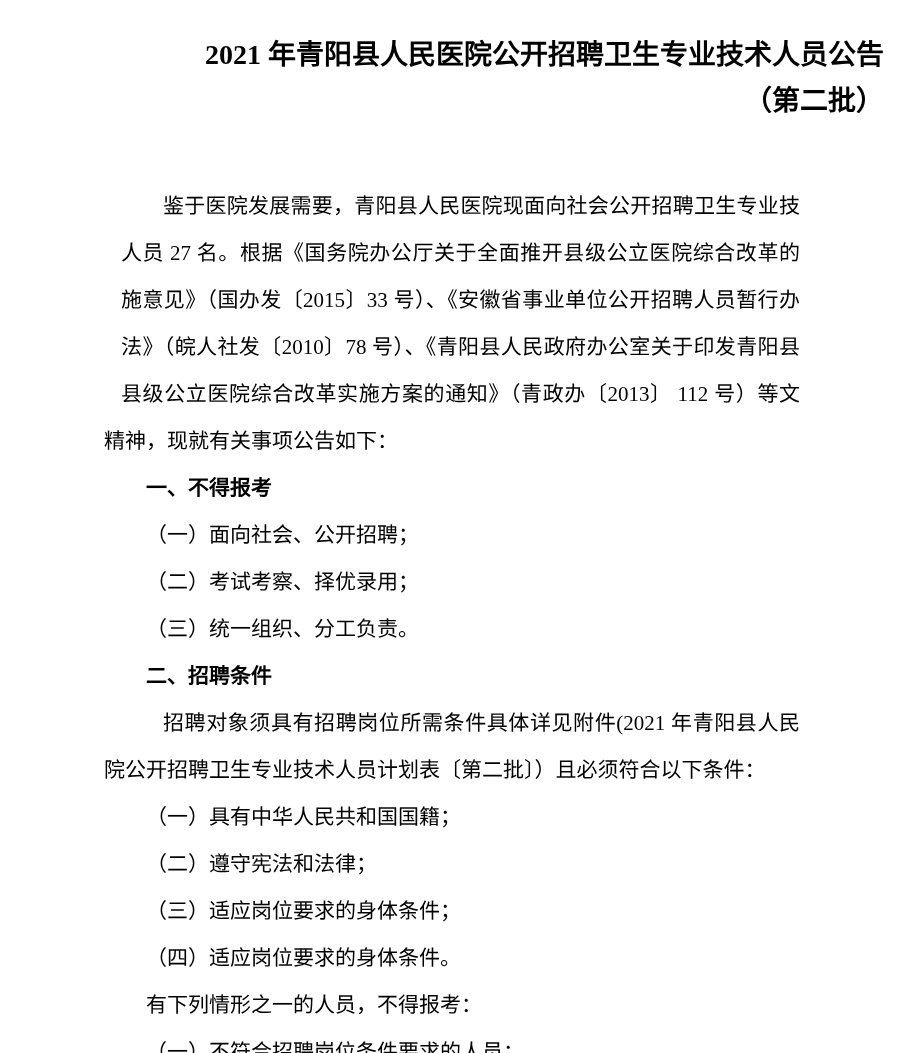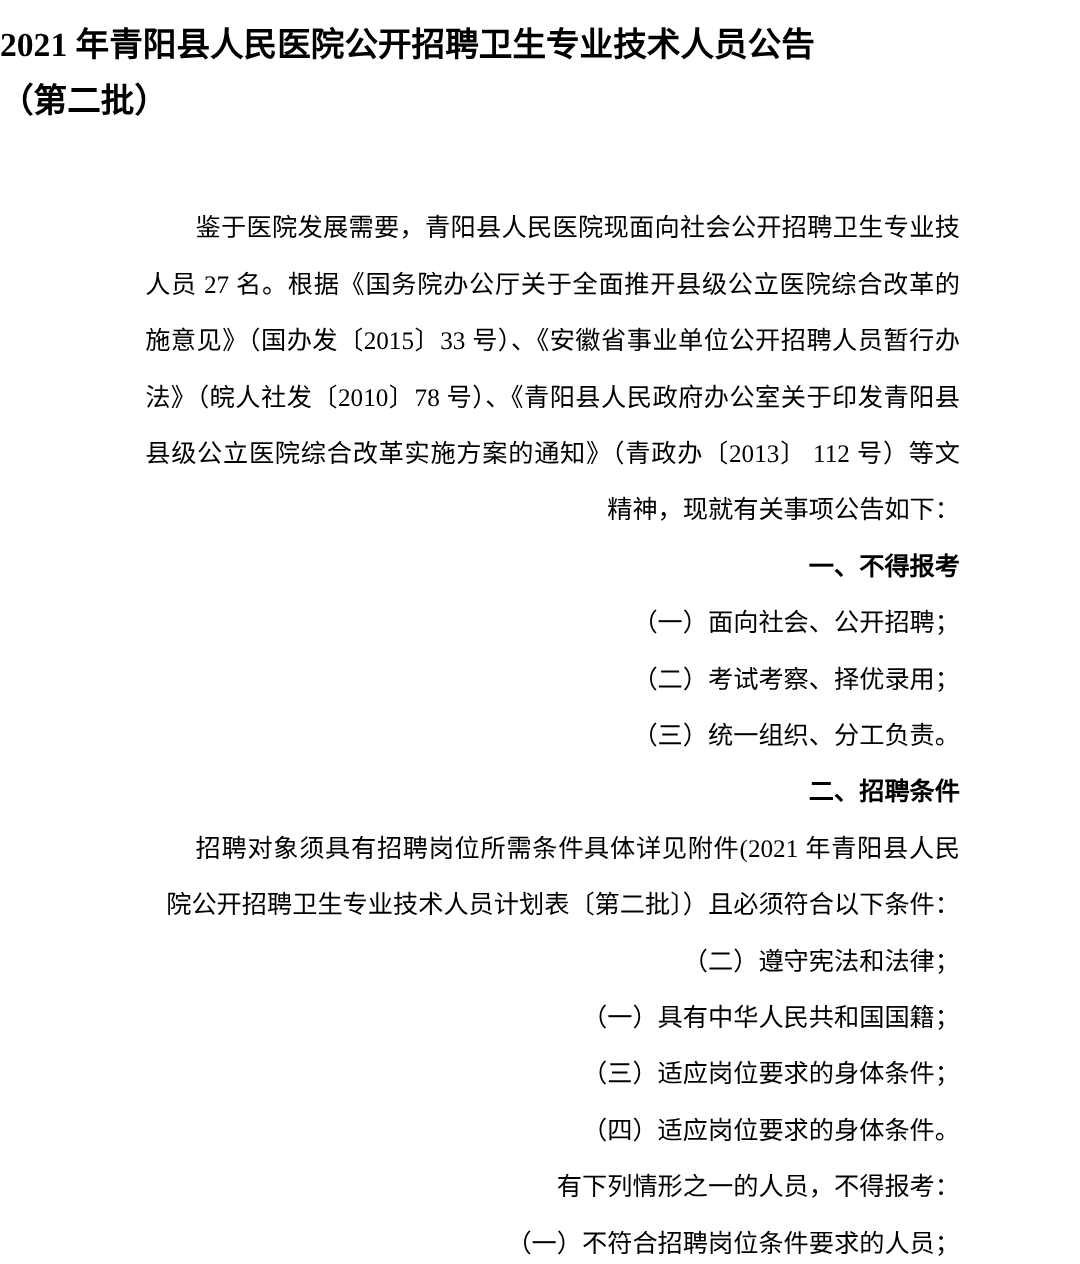--- a/index.html
+++ b/index.html
@@ -11,36 +11,36 @@
     position: relative;
     width: 900px;
     height: 1053px;
     background: #ffffff;
     color: #000000;
     font-family: "Liberation Serif", "DejaVu Serif", serif;
     overflow: hidden;
     box-sizing: border-box;
   }
   .doc-title {
-    margin: 0;
+    margin: 16px;
     padding-top: 16px;
-    text-align: left;
+    text-align: right;
     font-size: 28px;
     font-weight: 700;
     line-height: 46px;
   }
   .doc-body {
     margin-top: 59px;
     padding: 0 100px 0 104px;
     font-size: 21px;
   }
   .line {
     height: 47px;
     line-height: 47px;
-    text-align: right;
+    text-align: left;
     overflow: hidden;
     white-space: nowrap;
   }
   .line.stretch {
     text-align: justify;
     text-align-last: justify;
     white-space: normal;
     margin-left: 17px;
   }
   .line.indent {
@@ -66,20 +66,20 @@
     <div class="line stretch">法》（皖人社发〔2010〕78 号）、《青阳县人民政府办公室关于印发青阳县</div>
     <div class="line stretch">县级公立医院综合改革实施方案的通知》（青政办〔2013〕 112 号）等文件</div>
     <div class="line">精神，现就有关事项公告如下：</div>
     <div class="line indent bold">一、不得报考</div>
     <div class="line indent">（一）面向社会、公开招聘；</div>
     <div class="line indent">（二）考试考察、择优录用；</div>
     <div class="line indent">（三）统一组织、分工负责。</div>
     <div class="line indent bold">二、招聘条件</div>
     <div class="line indent stretch">招聘对象须具有招聘岗位所需条件具体详见附件(2021 年青阳县人民医</div>
     <div class="line">院公开招聘卫生专业技术人员计划表〔第二批〕）且必须符合以下条件：</div>
+    <div class="line indent">（一）具有中华人民共和国国籍；</div>
     <div class="line indent">（二）遵守宪法和法律；</div>
-    <div class="line indent">（一）具有中华人民共和国国籍；</div>
     <div class="line indent">（三）适应岗位要求的身体条件；</div>
     <div class="line indent">（四）适应岗位要求的身体条件。</div>
     <div class="line indent">有下列情形之一的人员，不得报考：</div>
     <div class="line indent">（一）不符合招聘岗位条件要求的人员；</div>
   </div>
 </div>
 
 </body></html>

